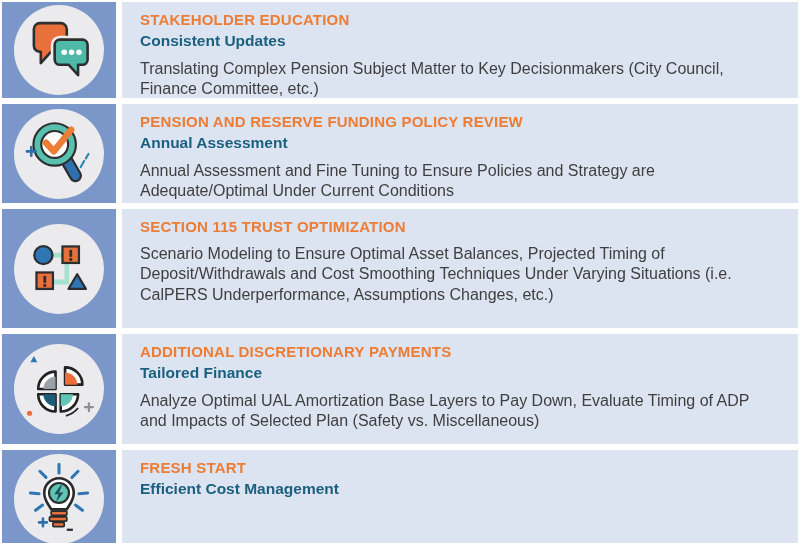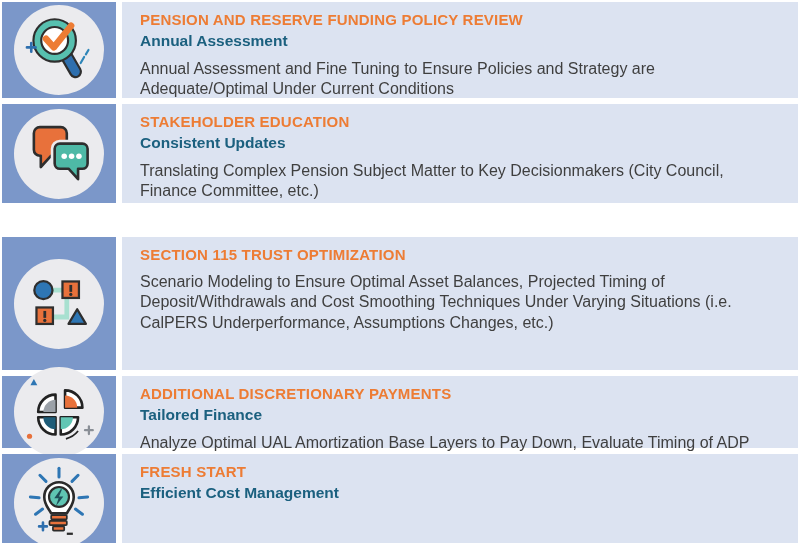--- a/index.html
+++ b/index.html
@@ -10,22 +10,22 @@
     overflow:hidden;
   }
   .wrap{
     box-sizing:border-box;
     display:flex;flex-direction:column;
     gap:6px;padding:2px;height:543px;
   }
   .row{display:flex;gap:6px;flex:0 0 auto;}
   .row:nth-child(1){height:96px;}
   .row:nth-child(2){height:99px;}
-  .row:nth-child(3){height:133px;margin-top:28px;}
-  .row:nth-child(4){height:72px;}
+  .row:nth-child(3){height:119px;}
+  .row:nth-child(4){height:110px;}
   .row:nth-child(5){height:98px;}
   .icon-cell{
     width:114px;flex:0 0 114px;
     background:#7b97c9;
     display:flex;align-items:center;justify-content:center;
   }
   .icon-circle{
     width:90px;height:90px;border-radius:50%;
     background:#ebebee;
     display:flex;align-items:center;justify-content:center;
@@ -51,55 +51,55 @@
 </style>
 </head>
 <body>
 
 <div class="wrap">
 
   <section class="row">
     <div class="icon-cell">
       <div class="icon-circle">
         <svg width="78" height="78" viewBox="0 0 90 90">
+          <path d="M23,14 h24 a7,7 0 0 1 7,7 v19 a7,7 0 0 1 -7,7 h-11 l-12,13 v-13 h-1 a7,7 0 0 1 -7,-7 v-19 a7,7 0 0 1 7,-7 z" fill="#E8713B" stroke="#2e2e2e" stroke-width="3" stroke-linejoin="round"></path>
+          <path d="M46,33 h26 a6,6 0 0 1 6,6 v17 a6,6 0 0 1 -6,6 h-5 v12 l-11,-12 h-10 a6,6 0 0 1 -6,-6 v-17 a6,6 0 0 1 6,-6 z" fill="none" stroke="#ebebee" stroke-width="9" stroke-linejoin="round"></path>
+          <path d="M46,33 h26 a6,6 0 0 1 6,6 v17 a6,6 0 0 1 -6,6 h-5 v12 l-11,-12 h-10 a6,6 0 0 1 -6,-6 v-17 a6,6 0 0 1 6,-6 z" fill="#4EB9A6" stroke="#2e2e2e" stroke-width="3" stroke-linejoin="round"></path>
+          <circle cx="51" cy="47.5" r="3.2" fill="#ffffff"></circle>
+          <circle cx="59.5" cy="47.5" r="3.2" fill="#ffffff"></circle>
+          <circle cx="68" cy="47.5" r="3.2" fill="#ffffff"></circle>
+        </svg>
+      </div>
+    </div>
+    <div class="content-cell">
+      <h2 class="title">STAKEHOLDER EDUCATION</h2>
+      <h3 class="subtitle">Consistent Updates</h3>
+      <p class="body-text">Translating Complex Pension Subject Matter to Key Decisionmakers (City Council, Finance Committee, etc.)</p>
+    </div>
+  </section>
+
+  <section class="row">
+    <div class="icon-cell">
+      <div class="icon-circle">
+        <svg width="78" height="78" viewBox="0 0 90 90">
           <line x1="53" y1="51" x2="64" y2="70" stroke="#2e2e2e" stroke-width="15" stroke-linecap="round"></line>
           <line x1="53" y1="51" x2="64" y2="70" stroke="#2E6FAE" stroke-width="10" stroke-linecap="round"></line>
           <circle cx="40" cy="34" r="20" fill="#ffffff" stroke="#57C0AF" stroke-width="8"></circle>
           <circle cx="40" cy="34" r="24.5" fill="none" stroke="#2e2e2e" stroke-width="2.5"></circle>
           <circle cx="40" cy="34" r="15.5" fill="none" stroke="#2e2e2e" stroke-width="2.5"></circle>
           <path d="M30,32 L39,42 L59,17" fill="none" stroke="#ED7C34" stroke-width="7.5" stroke-linecap="round" stroke-linejoin="round"></path>
           <path d="M8,42 h10 M13,37 v10" stroke="#2E6FAE" stroke-width="3" stroke-linecap="round"></path>
           <path d="M70,60 l4,-7 M76,50 l3,-5" stroke="#2E86B8" stroke-width="2.5" stroke-linecap="round"></path>
         </svg>
       </div>
     </div>
     <div class="content-cell">
       <h2 class="title">PENSION AND RESERVE FUNDING POLICY REVIEW</h2>
       <h3 class="subtitle">Annual Assessment</h3>
       <p class="body-text">Annual Assessment and Fine Tuning to Ensure Policies and Strategy are Adequate/Optimal Under Current Conditions</p>
-    </div>
-  </section>
-
-  <section class="row">
-    <div class="icon-cell">
-      <div class="icon-circle">
-        <svg width="78" height="78" viewBox="0 0 90 90">
-          <path d="M23,14 h24 a7,7 0 0 1 7,7 v19 a7,7 0 0 1 -7,7 h-11 l-12,13 v-13 h-1 a7,7 0 0 1 -7,-7 v-19 a7,7 0 0 1 7,-7 z" fill="#E8713B" stroke="#2e2e2e" stroke-width="3" stroke-linejoin="round"></path>
-          <path d="M46,33 h26 a6,6 0 0 1 6,6 v17 a6,6 0 0 1 -6,6 h-5 v12 l-11,-12 h-10 a6,6 0 0 1 -6,-6 v-17 a6,6 0 0 1 6,-6 z" fill="none" stroke="#ebebee" stroke-width="9" stroke-linejoin="round"></path>
-          <path d="M46,33 h26 a6,6 0 0 1 6,6 v17 a6,6 0 0 1 -6,6 h-5 v12 l-11,-12 h-10 a6,6 0 0 1 -6,-6 v-17 a6,6 0 0 1 6,-6 z" fill="#4EB9A6" stroke="#2e2e2e" stroke-width="3" stroke-linejoin="round"></path>
-          <circle cx="51" cy="47.5" r="3.2" fill="#ffffff"></circle>
-          <circle cx="59.5" cy="47.5" r="3.2" fill="#ffffff"></circle>
-          <circle cx="68" cy="47.5" r="3.2" fill="#ffffff"></circle>
-        </svg>
-      </div>
-    </div>
-    <div class="content-cell">
-      <h2 class="title">STAKEHOLDER EDUCATION</h2>
-      <h3 class="subtitle">Consistent Updates</h3>
-      <p class="body-text">Translating Complex Pension Subject Matter to Key Decisionmakers (City Council, Finance Committee, etc.)</p>
     </div>
   </section>
 
   <section class="row">
     <div class="icon-cell">
       <div class="icon-circle">
         <svg width="78" height="78" viewBox="0 0 90 90">
           <path d="M38,29 H54 V60 H38" fill="none" stroke="#A8E0D0" stroke-width="5.5"></path>
           <circle cx="27" cy="29" r="10.5" fill="#2E76B4" stroke="#2e2e2e" stroke-width="2.6"></circle>
           <rect x="49" y="19" width="19" height="19" fill="#E8713B" stroke="#2e2e2e" stroke-width="2.6"></rect>

